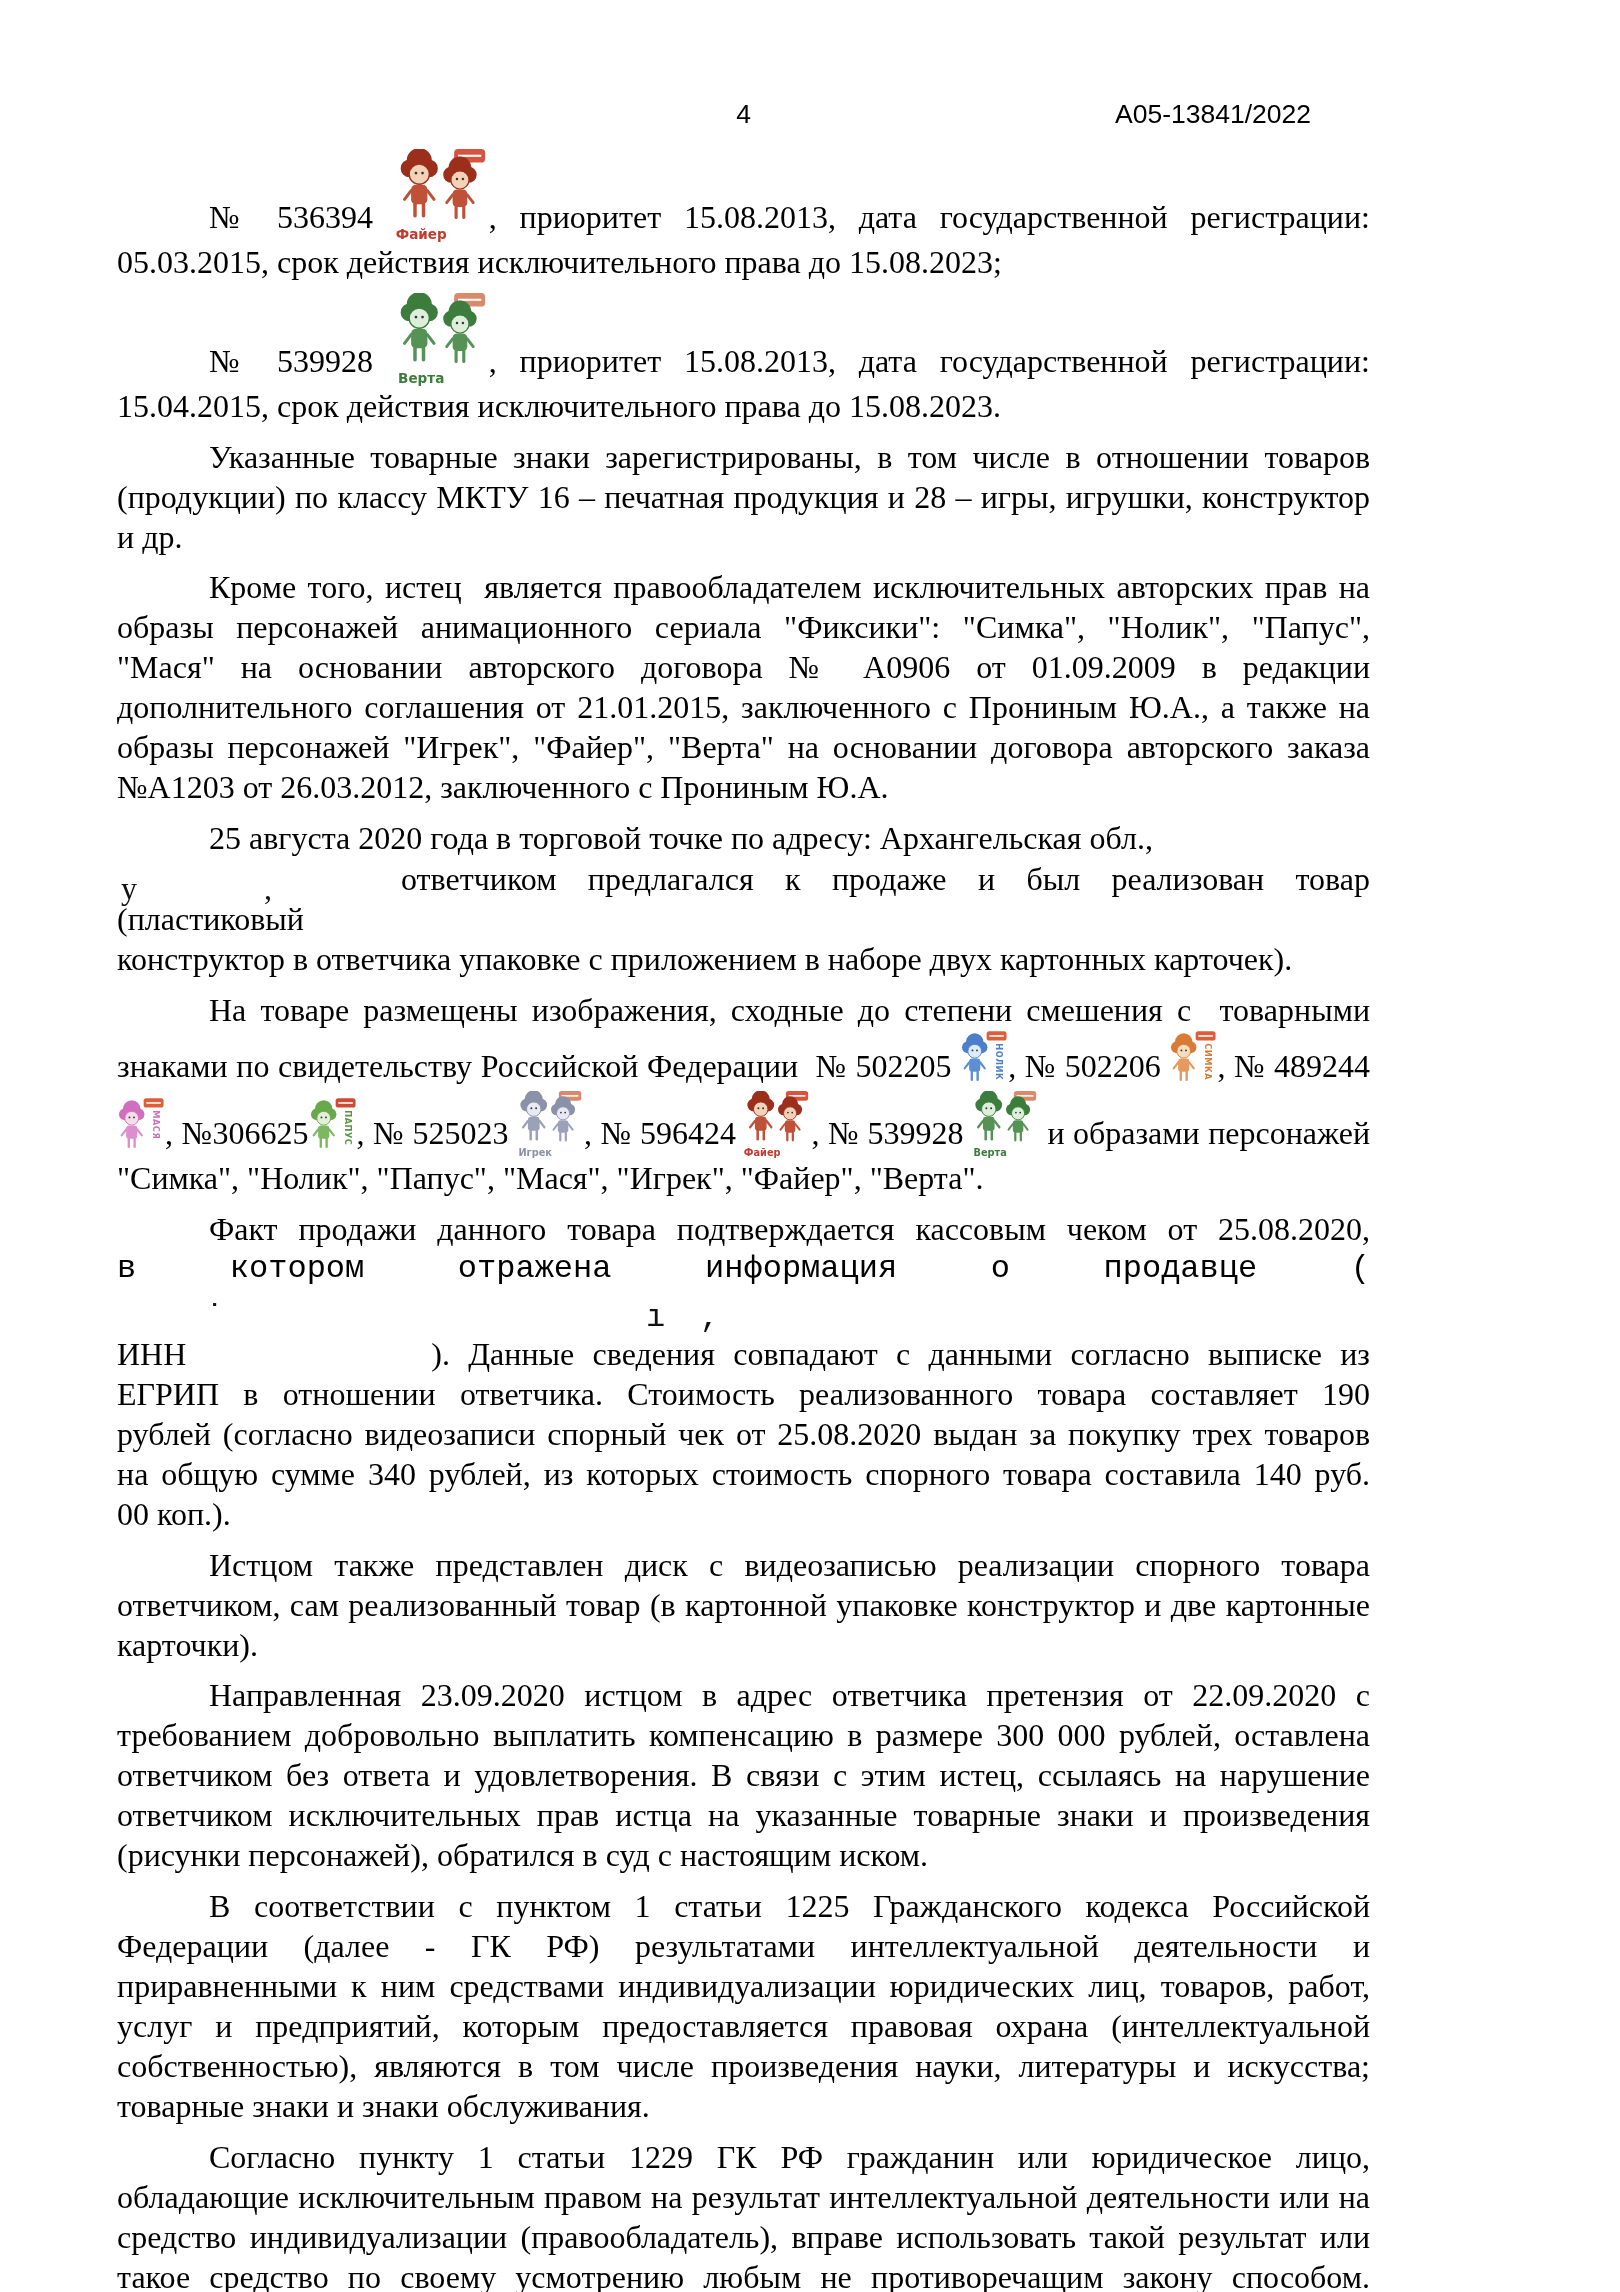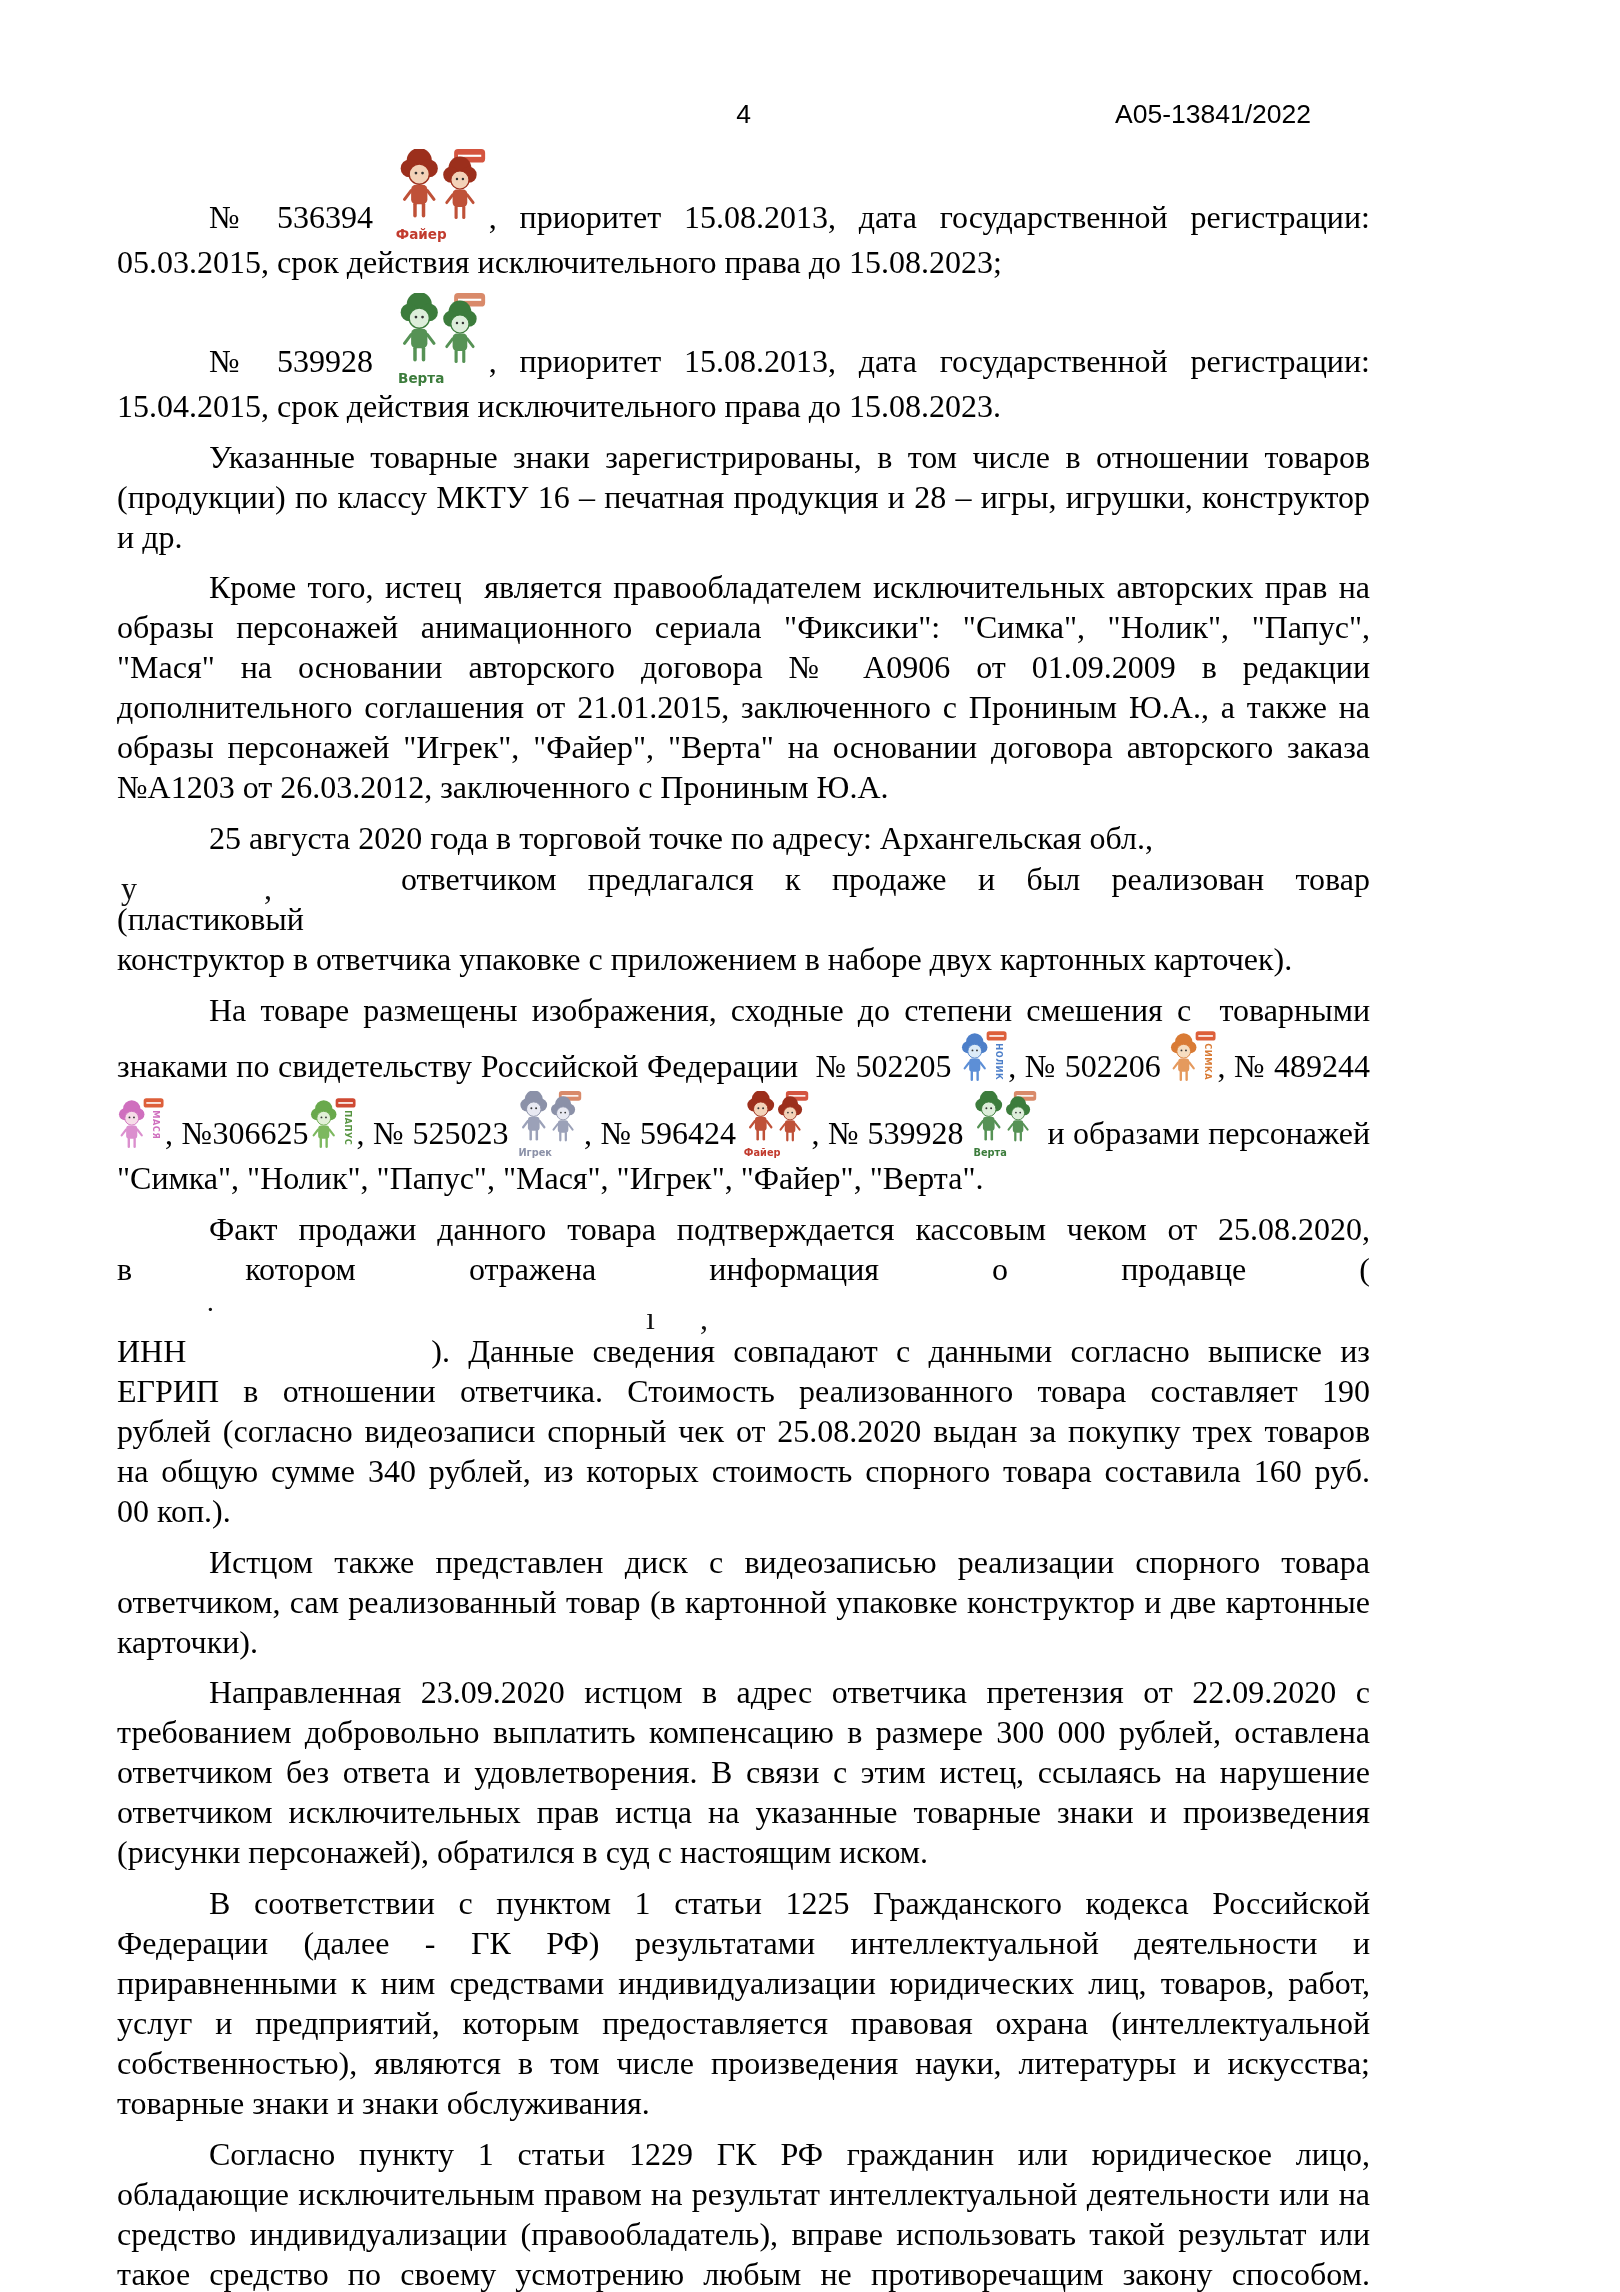--- a/index.html
+++ b/index.html
@@ -21,21 +21,21 @@
   .case-num{position:absolute;top:0;right:59px;margin-left:37px;}
   .doc-body{
     position:absolute;top:149px;left:117px;width:1253px;
     font-size:32px;line-height:40px;
   }
   .para{margin:0 0 10.8px 0;text-align:justify;text-indent:92px;}
   .para.lines-para{text-indent:0;}
   .line{text-align:justify;}
   .line.indent{text-indent:92px;}
   .line.flush{text-align-last:justify;}
-  .line.spread{word-spacing:0.28em;}
+  .line.spread{word-spacing:0.28em;font-family:Liberation Mono, monospace;}
   .tm{display:inline-block;vertical-align:-13.7px;line-height:0;font-weight:bold;}
   .tm svg{display:block;}
   .gap{display:inline-block;position:relative;height:1em;vertical-align:baseline;}
   .remnant{position:absolute;bottom:-0.55em;font-style:normal;color:#111;}
   [data-name="text-run"]{white-space:pre-wrap;}
 </style>
 </head>
 <body>
 
 <div class="page" data-name="document-page">
@@ -291,21 +291,21 @@
      <line x1="2.2" y1="15.5" x2="2.2" y2="21.5" stroke="#569255" stroke-width="1.8" stroke-linecap="round"></line>
    </g>
       <text x="13" y="46.5" text-anchor="middle" font-family="DejaVu Sans, sans-serif" font-size="7" fill="#3c7c3c">Верта</text>
     </svg></span><span data-name="text-run"> и образами персонажей "Симка", "Нолик", "Папус", "Мася", "Игрек", "Файер", "Верта".</span></p>
       <div class="para lines-para" data-name="para-sale-proof">
         <div class="line flush indent" data-name="text-line"><span data-name="text-run">Факт продажи данного товара подтверждается кассовым чеком от 25.08.2020,</span></div>
         <div class="line spread" data-name="text-line"><span data-name="text-run">в котором отражена информация о продавце (</span><span class="gap" data-name="redacted-area" style="width: 608px;"><i class="remnant" data-name="redaction-remnant" style="left: 88px;">˙</i><i class="remnant" data-name="redaction-remnant" style="left: 529px;">ı</i><i class="remnant" data-name="redaction-remnant" style="left: 583px;">,</i></span></div>
         <div class="line flush" data-name="text-line"><span data-name="text-run">ИНН</span><span class="gap" data-name="redacted-area" style="width: 245px;"></span><span data-name="text-run">). Данные сведения совпадают с данными согласно выписке из</span></div>
         <div class="line flush" data-name="text-line"><span data-name="text-run">ЕГРИП в отношении ответчика. Стоимость реализованного товара составляет 190</span></div>
         <div class="line flush" data-name="text-line"><span data-name="text-run">рублей (согласно видеозаписи спорный чек от 25.08.2020 выдан за покупку трех товаров</span></div>
-        <div class="line flush" data-name="text-line"><span data-name="text-run">на общую сумме 340 рублей, из которых стоимость спорного товара составила 160 руб.</span></div>
+        <div class="line flush" data-name="text-line"><span data-name="text-run">на общую сумме 340 рублей, из которых стоимость спорного товара составила 140 руб.</span></div>
         <div class="line" data-name="text-line"><span data-name="text-run">00 коп.).</span></div>
       </div>
       <p class="para" data-name="para-video-disc"><span data-name="text-run">Истцом также представлен диск с видеозаписью реализации спорного товара ответчиком, сам реализованный товар (в картонной упаковке конструктор и две картонные карточки).</span></p>
       <p class="para" data-name="para-claim-letter"><span data-name="text-run">Направленная 23.09.2020 истцом в адрес ответчика претензия от 22.09.2020 с требованием добровольно выплатить компенсацию в размере 300 000 рублей, оставлена ответчиком без ответа и удовлетворения. В связи с этим истец, ссылаясь на нарушение ответчиком исключительных прав истца на указанные товарные знаки и произведения (рисунки персонажей), обратился в суд с настоящим иском.</span></p>
       <p class="para" data-name="para-gk-1225"><span data-name="text-run">В соответствии с пунктом 1 статьи 1225 Гражданского кодекса Российской Федерации (далее - ГК РФ) результатами интеллектуальной деятельности и приравненными к ним средствами индивидуализации юридических лиц, товаров, работ, услуг и предприятий, которым предоставляется правовая охрана (интеллектуальной собственностью), являются в том числе произведения науки, литературы и искусства; товарные знаки и знаки обслуживания.</span></p>
       <p class="para" data-name="para-gk-1229"><span data-name="text-run">Согласно пункту 1 статьи 1229 ГК РФ гражданин или юридическое лицо, обладающие исключительным правом на результат интеллектуальной деятельности или на средство индивидуализации (правообладатель), вправе использовать такой результат или такое средство по своему усмотрению любым не противоречащим закону способом. Правообладатель может распоряжаться исключительным правом на результат</span></p>
     </div>
 </div>
 
 

